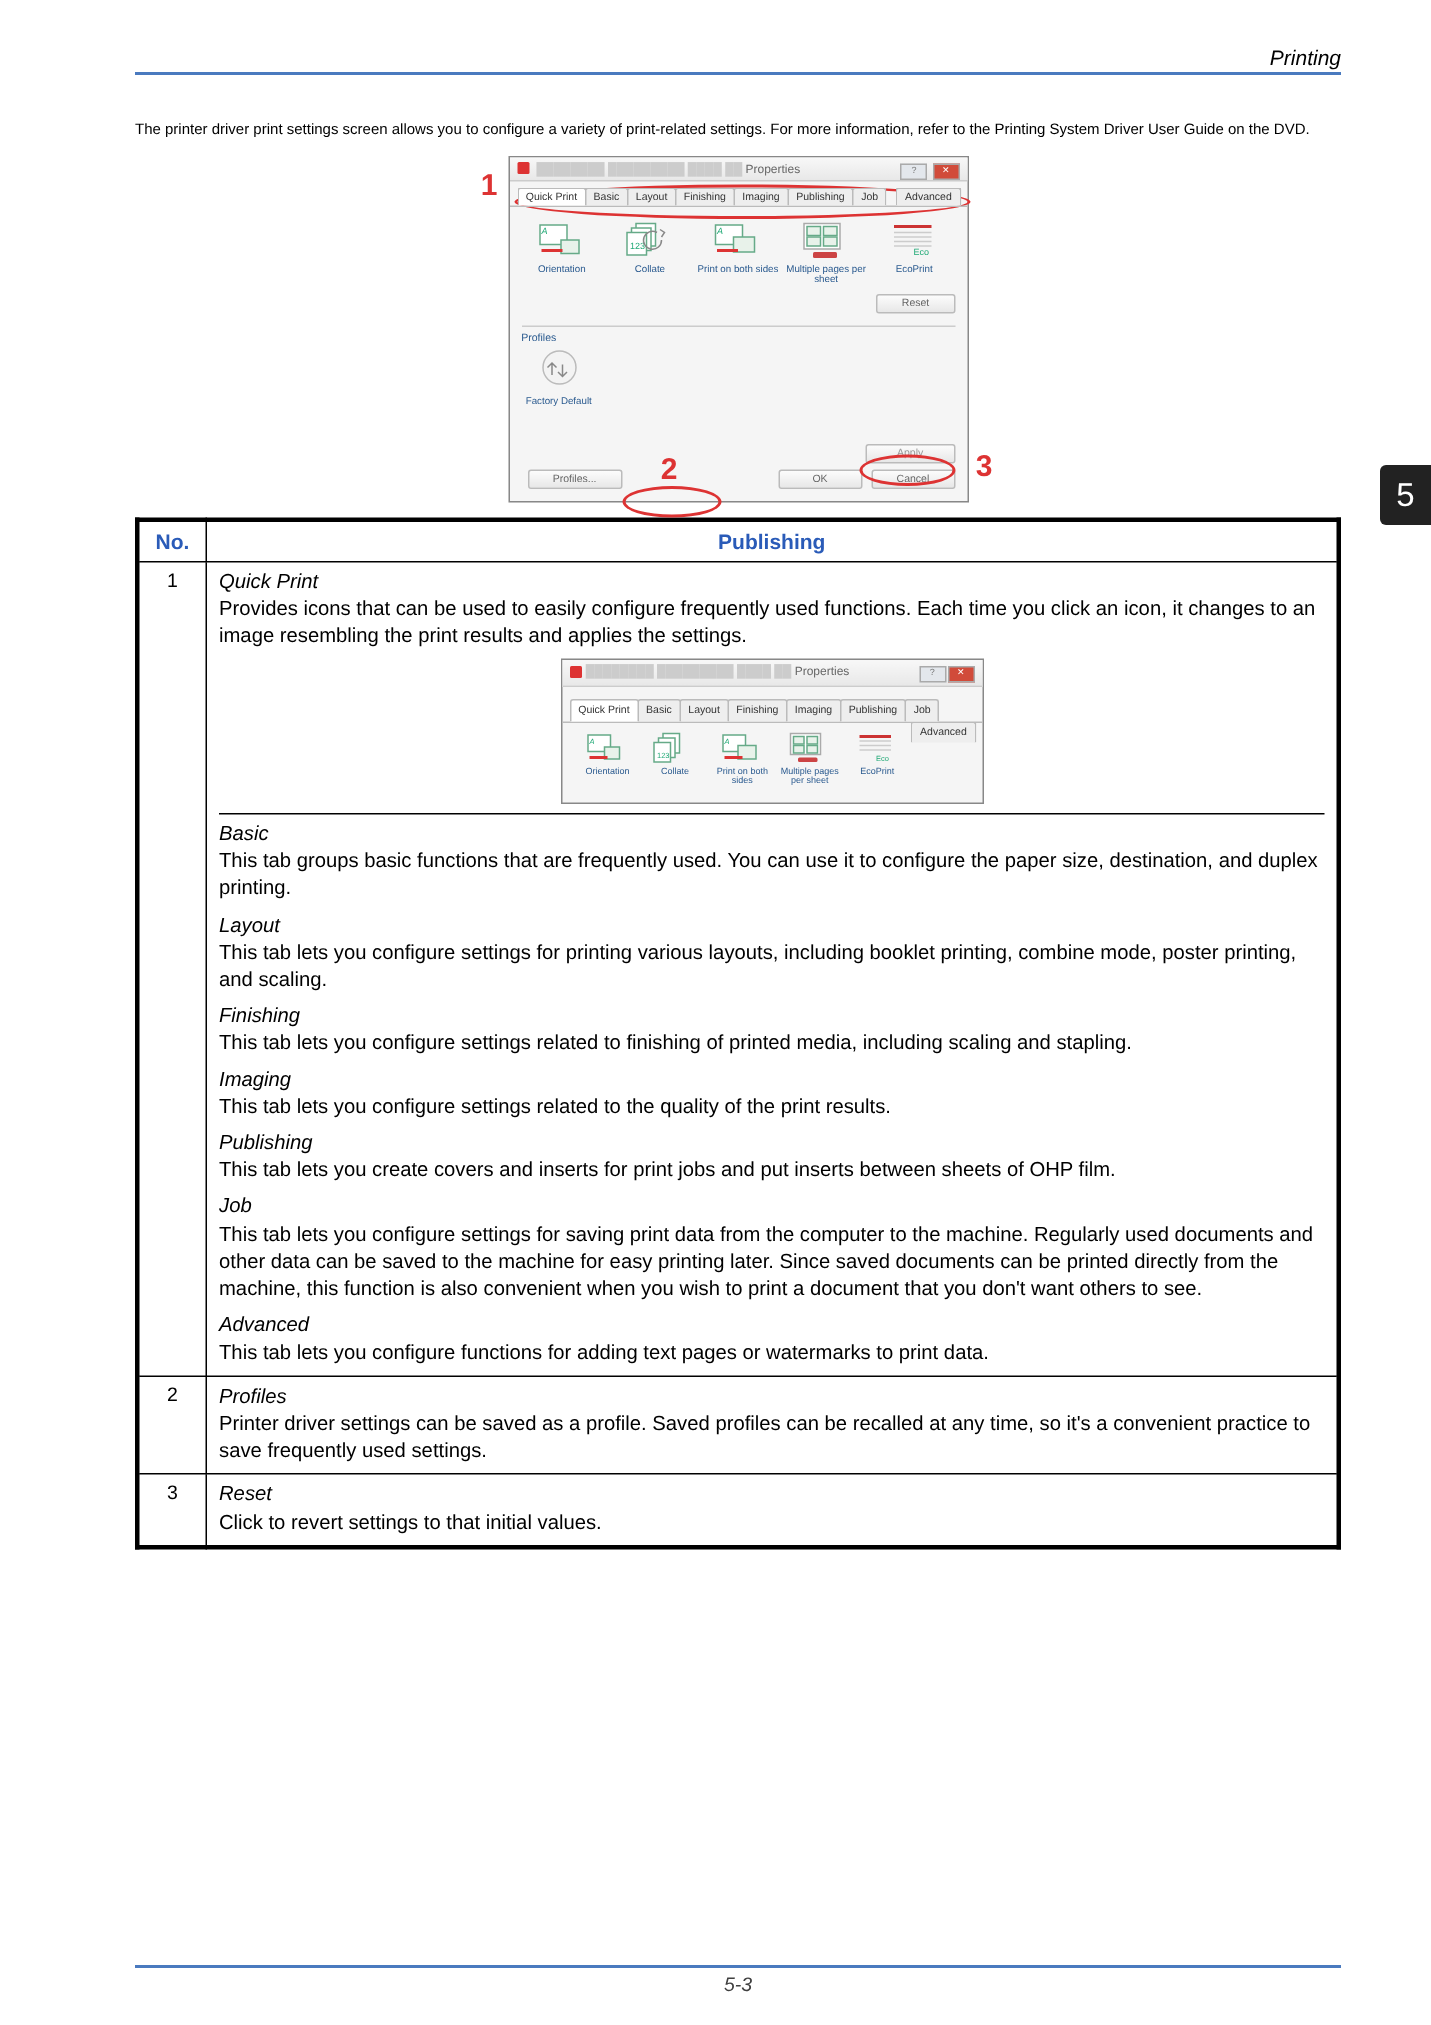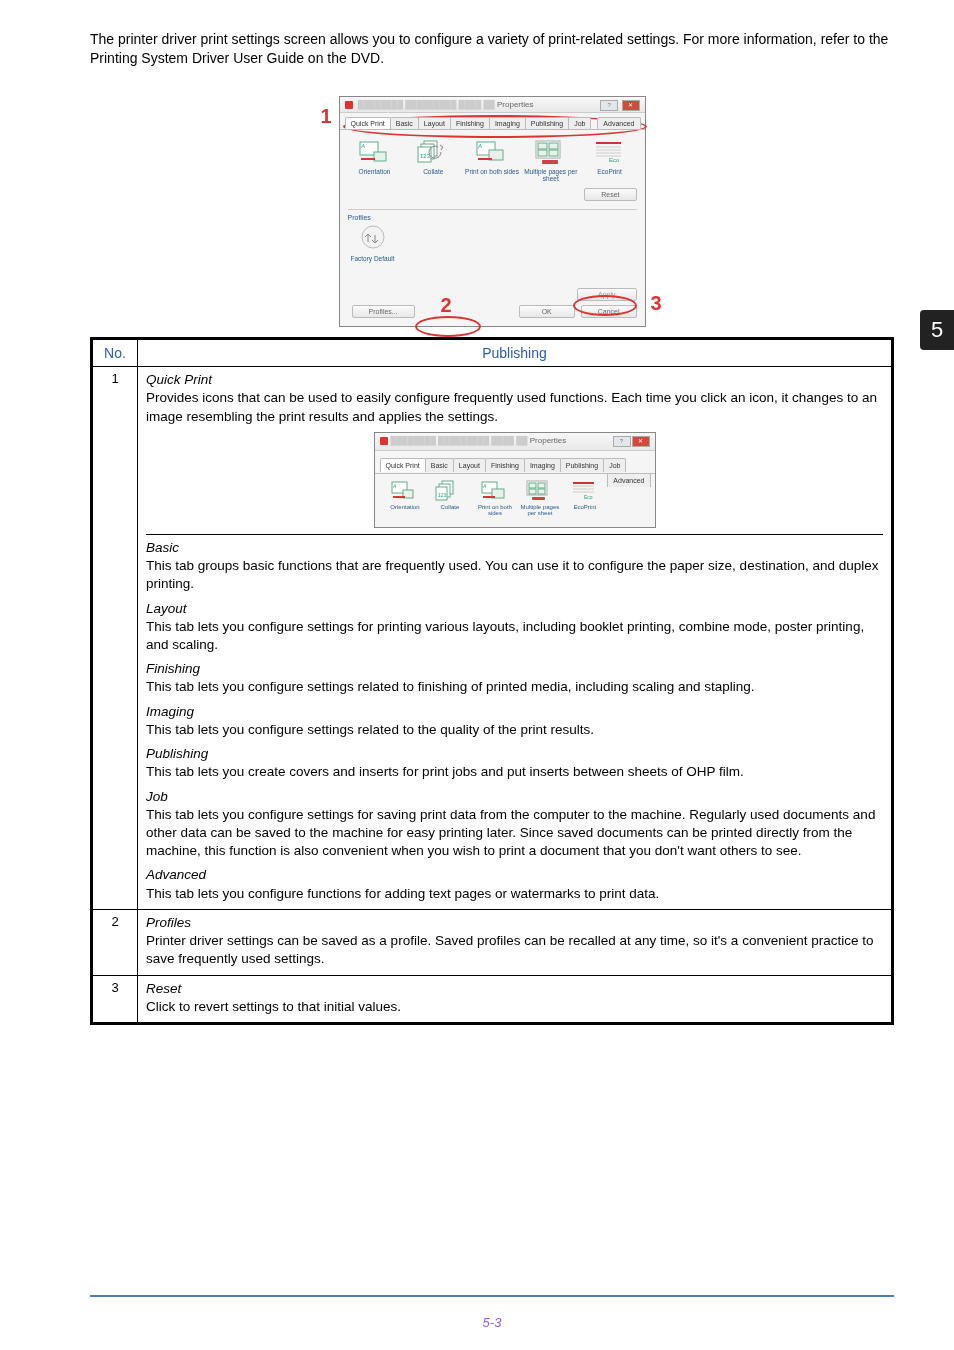--- a/index.html
+++ b/index.html
@@ -1,19 +1,19 @@
 <!DOCTYPE html>
 <html><head>
 <meta charset="utf-8">
 <style>
   body{margin:0;font-family:Arial,Helvetica,sans-serif;background:#fff;color:#000;font-size:14px}
   .page{width:954px;height:1350px;box-sizing:border-box;padding:30px 60px 20px 90px;position:relative}
   .hdr{border-bottom:2px solid #4a7abf;padding-bottom:2px;text-align:right;font-style:italic;font-size:14px;margin-bottom:30px;color:#000}
   .sec-title{font-weight:bold;font-size:14px;margin-bottom:6px}
-  .intro{font-size:14px;line-height:1.35;margin-bottom:28px}
+  .intro{font-size:10px;line-height:1.35;margin-bottom:10px}
   .dlg-wrap{text-align:center;margin-bottom:10px;position:relative}
   .dlg{display:inline-block;position:relative}
   .dlgbox{width:305px;border:1px solid #888;background:#f5f5f5;font-size:7px;text-align:left}
   .dlg-title{background:linear-gradient(#f8f8f8,#e8e8e8);padding:3px 5px;font-size:8px;color:#666;border-bottom:1px solid #ccc}
   .dlg-title .micon{display:inline-block;width:8px;height:8px;background:#d33;margin-right:3px;vertical-align:middle;border-radius:1px}
   .dlg-titlebtns{float:right}
   .dlg-titlebtns span{display:inline-block;width:16px;height:9px;margin-left:1px;background:#e3e7ec;border:1px solid #aaa;font-size:6px;text-align:center;color:#777;line-height:9px}
   .dlg-titlebtns .close{background:#d14b3a;color:#fff}
   .tab-row{padding:4px 5px 0;border-bottom:1px solid #bbb;position:relative}
   .tab-row .tab{display:inline-block;padding:2px 5px;border:1px solid #bbb;border-bottom:none;border-radius:2px 2px 0 0;margin-right:-1px;background:#eee;font-size:7px;color:#333}
@@ -32,41 +32,42 @@
   .dlg-foot .dbtn{margin-left:4px}
   .foot-profiles{float:left}
   
   .oval{position:absolute;border:2px solid #d33;border-radius:50%/50%}
   .redlbl{position:absolute;font-size:20px;font-weight:bold;color:#d33}
   
   .sidebox{position:absolute;right:0;top:310px;width:34px;height:40px;background:#222;color:#fff;font-size:22px;text-align:center;line-height:40px;border-radius:4px 0 0 4px}
   
   .tbl{border:3px solid #000;border-collapse:collapse;width:100%}
   .tbl th,.tbl td{border:1px solid #000;vertical-align:top}
-  .tbl th{color:#2a5bb8;font-weight:normal;padding:5px 4px;text-align:center;font-size:14px}
+  .tbl th{color:#2a5bb8;font-weight:bold;padding:5px 4px;text-align:center;font-size:14px}
   .tbl th.no{width:36px}
   .tbl td.no{text-align:center;font-size:13px;padding:4px}
   .tbl td.desc{padding:4px 8px 6px;font-size:13.5px;line-height:1.35}
   .blk{margin-bottom:6px}
   .blk:last-child{margin-bottom:0}
   .blk-title{font-style:italic}
   .blk.hr{border-top:1px solid #000;padding-top:4px;margin-top:6px}
   .mini-dlg{text-align:center;margin:6px 0 2px}
   .mini-box{display:inline-block;width:280px;border:1px solid #888;background:#f5f5f5;text-align:left}
   .mini-box .dlg-body{padding:4px 8px 6px}
   .mini-box .icon-col{width:50px}
   .mini-box .icon-box{width:30px;height:22px}
   .mini-box .icon-box svg{width:30px;height:22px}
   .mini-box .icon-lbl{font-size:6px}
-  .footer{position:absolute;bottom:20px;left:0;right:0;text-align:center;font-style:italic;font-size:13px;color:#8b5cf6;border-top:2px solid #4a7abf;width:804px;margin:0 60px 0 90px;padding-top:18px}
+  .footer{position:absolute;bottom:20px;left:0;right:0;text-align:center;font-style:italic;font-size:13px;color:#404040;border-top:2px solid #4a7abf;width:804px;margin:0 60px 0 90px;padding-top:3px}
 </style>
 </head>
 <body>
 
 <div class="page">
+  <div class="hdr">Printing</div>
 
   <div class="intro">The printer driver print settings screen allows you to configure a variety of print-related settings. For more information, refer to the Printing System Driver User Guide on the DVD.</div>
 
   <div class="dlg-wrap">
     <div class="dlg">
       
       <div class="oval" style="left:4px;top:19px;width:300px;height:19px"></div>
       <div class="redlbl" style="left:-18px;top:9px">1</div>
       <div class="oval" style="left:76px;top:220px;width:62px;height:17px"></div>
       <div class="redlbl" style="left:102px;top:198px">2</div>

